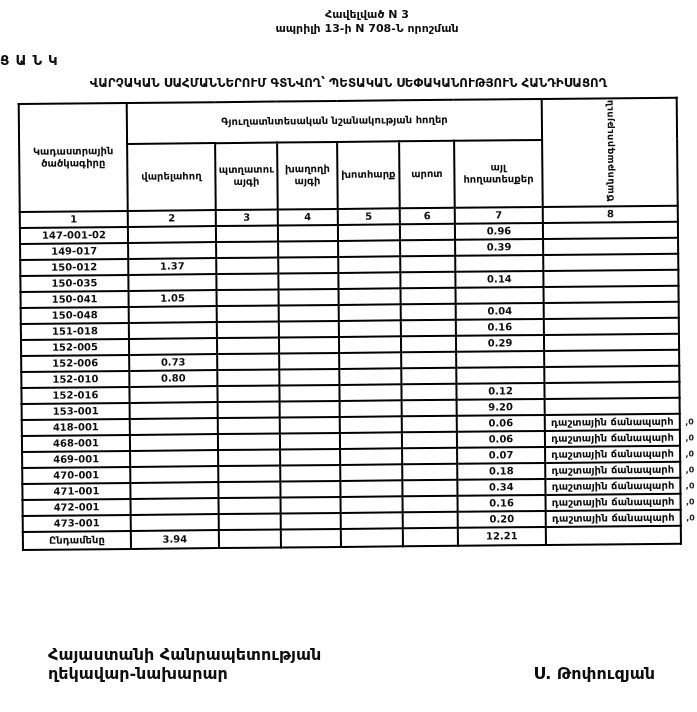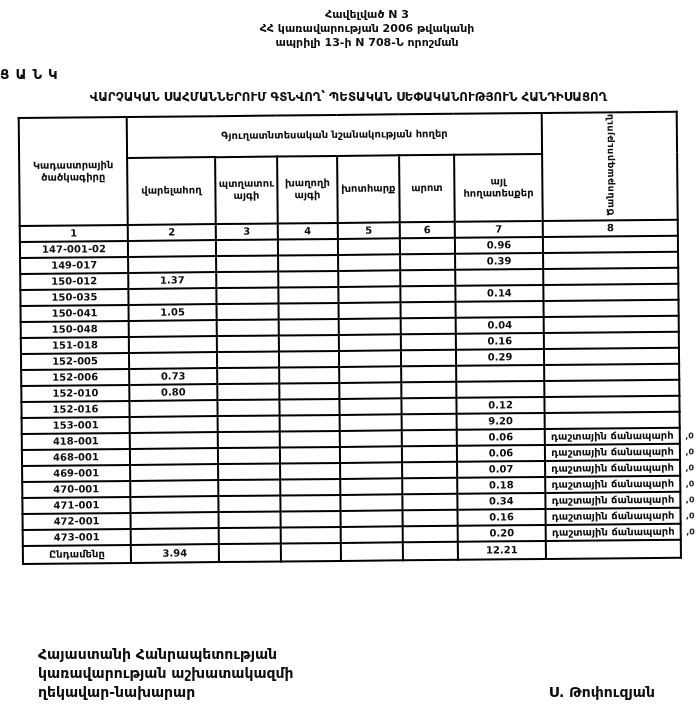--- a/index.html
+++ b/index.html
@@ -70,37 +70,36 @@
   tr.total-row td{height:16px;}
   span.edge-mark{
     position:absolute;
     right:-15px;
     top:2px;
     font-size:8px;
     color:#222;
   }
   .footer{
     position:absolute;
-    left:38px;
+    left:48px;
     right:30px;
     top:645px;
-    font-size:14px;
+    font-size:16px;
     line-height:19px;
     display:flex;
     justify-content:space-between;
     align-items:flex-end;
   }
   .footer .signature{white-space:nowrap;padding-right:12px;}
 </style>
 </head>
 <body>
 
 <div class="ref-block">
   <div>Հավելված N 3</div>
-  <div>ՀՀ կառավարության 2006 թվականի</div>
   <div>ապրիլի 13-ի N 708-Ն որոշման</div>
 </div>
 
 <div class="doc-title">ՑԱՆԿ</div>
 
 <div class="doc-subtitle">
   <div>ՎԱՐՉԱԿԱՆ ՍԱՀՄԱՆՆԵՐՈՒՄ ԳՏՆՎՈՂ՝ ՊԵՏԱԿԱՆ ՍԵՓԱԿԱՆՈՒԹՅՈՒՆ ՀԱՆԴԻՍԱՑՈՂ</div>
 </div>
 
 <table class="land-table">
@@ -339,17 +338,16 @@
         <td></td>
         <td>12.21</td>
         <td class="cell-note"><span></span></td>
       </tr>
     </tbody>
 </table>
 
 <div class="footer">
   <div>
     <div>Հայաստանի Հանրապետության</div>
-    <div>կառավարության աշխատակազմի</div>
     <div>ղեկավար-նախարար</div>
   </div>
   <div class="signature">Ս. Թոփուզյան</div>
 </div>
 
 </body></html>

